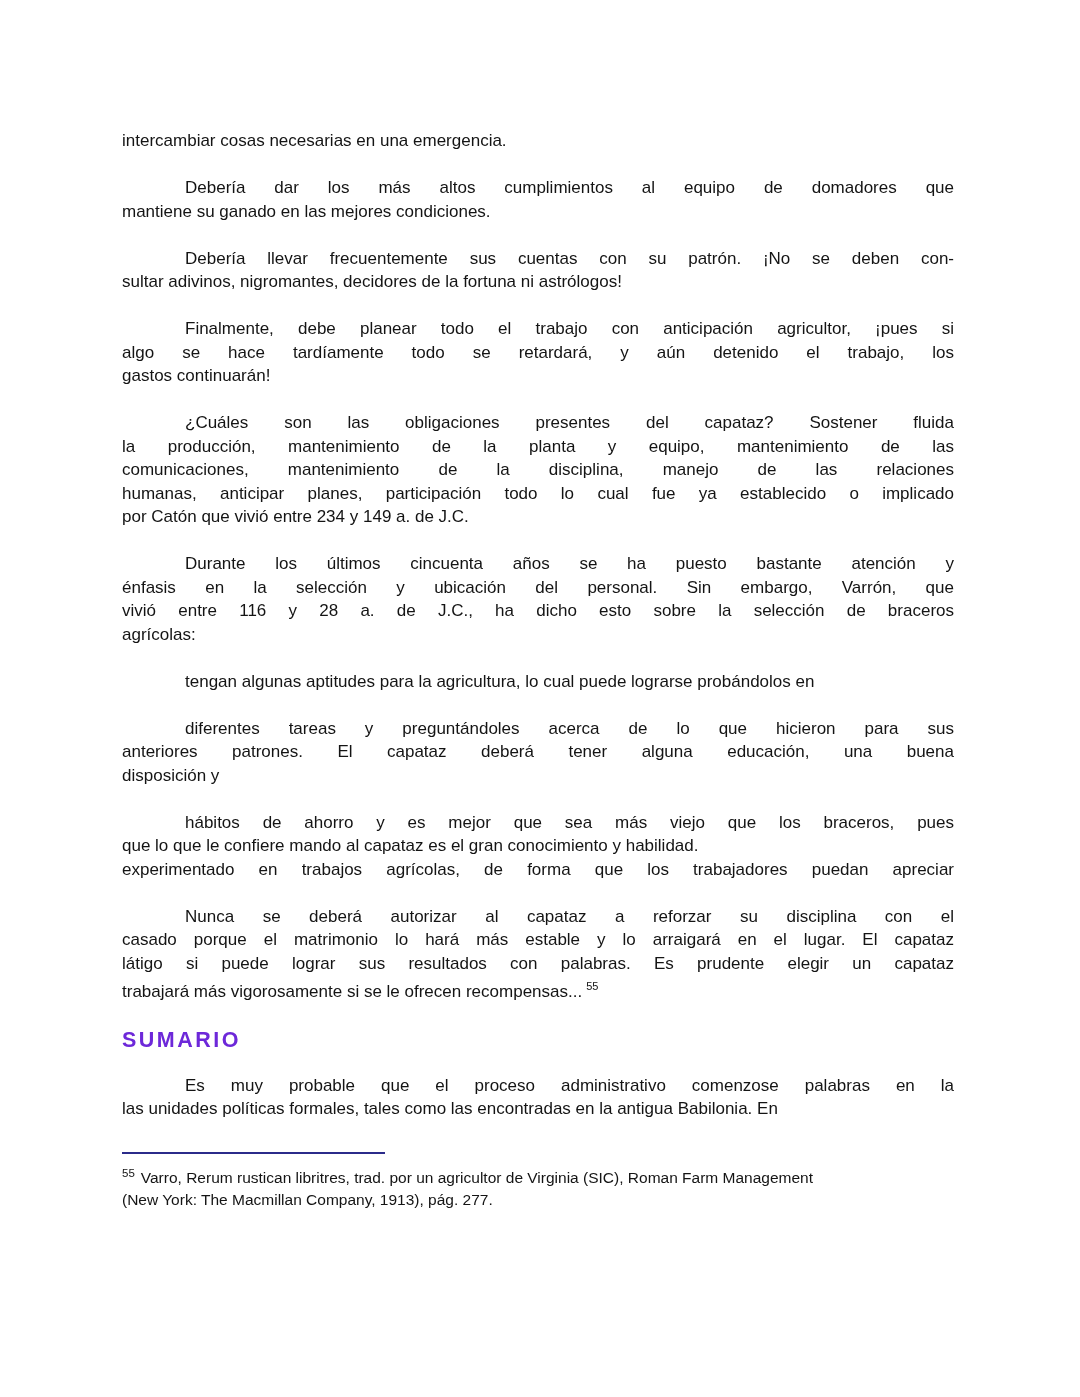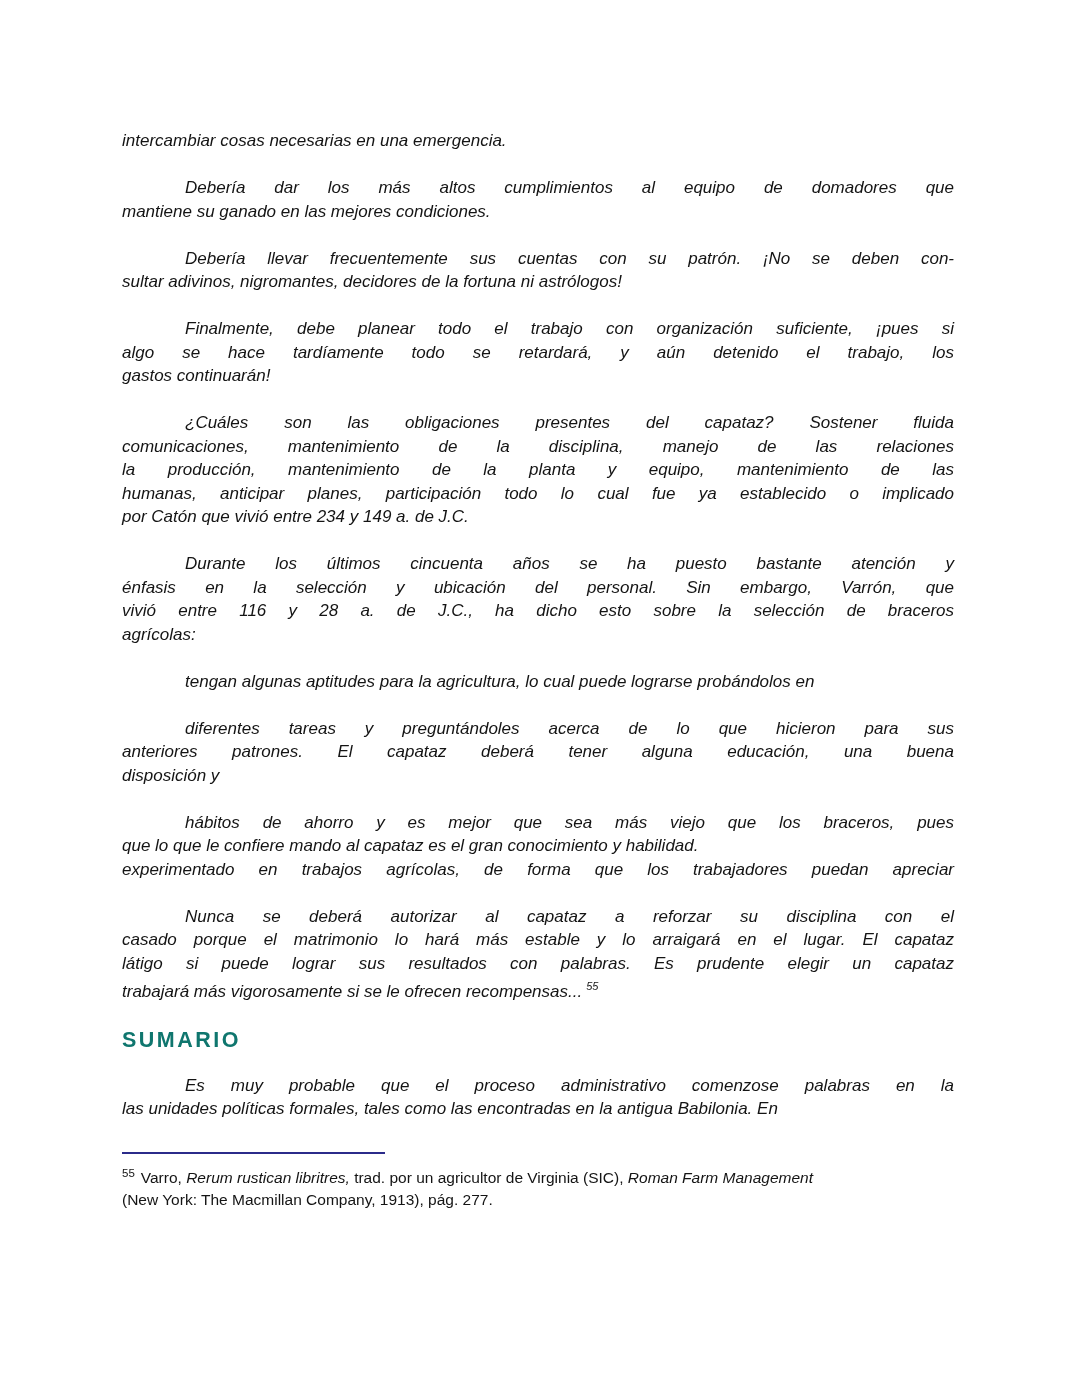--- a/index.html
+++ b/index.html
@@ -21,32 +21,31 @@
   .para {
     margin: 0 0 23.5px 0;
     font-size: 17px;
     line-height: 23.5px;
     font-weight: 400;
   }
   .line {
     display: block;
     text-align: justify;
     text-align-last: justify;
-    font-style: italic;
   }
   .line.last { text-align-last: left; }
   .para.indent .line:first-child { text-indent: 63px; }
 
   .heading {
     margin: 0 0 21px 0;
     font-size: 21.5px;
     line-height: 26px;
     font-weight: 700;
     letter-spacing: 2.5px;
-    color: #0f766e;
+    color: #6d28d9;
   }
 
   .fn-ref {
     font-size: 11px;
     margin-left: 4px;
     font-weight: 400;
   }
 
   .footnote-rule {
     width: 263px;
@@ -57,21 +56,21 @@
   .footnote {
     margin-top: 9px;
     font-size: 15.5px;
     line-height: 21.5px;
   }
   .fn-line { display: block; }
   .fn-marker {
     font-size: 11.5px;
     margin-right: 6px;
   }
-  .italic { font-style: italic; }
+  .italic { }
 </style>
 </head>
 <body>
 
 <div class="page">
   <div class="content">
 
     <p class="para">
       <span class="line last">intercambiar cosas necesarias en una emergencia.</span>
     </p>
@@ -80,29 +79,29 @@
       <span class="line">Debería dar los más altos cumplimientos al equipo de domadores que</span>
       <span class="line last">mantiene su ganado en las mejores condiciones.</span>
     </p>
 
     <p class="para indent">
       <span class="line">Debería llevar frecuentemente sus cuentas con su patrón. ¡No se deben con-</span>
       <span class="line last">sultar adivinos, nigromantes, decidores de la fortuna ni astrólogos!</span>
     </p>
 
     <p class="para indent">
-      <span class="line">Finalmente, debe planear todo el trabajo con organización suficiente, ¡pues si</span>
+      <span class="line">Finalmente, debe planear todo el trabajo con anticipación agricultor, ¡pues si</span>
       <span class="line">algo se hace tardíamente todo se retardará, y aún detenido el trabajo, los</span>
       <span class="line last">gastos continuarán!</span>
     </p>
 
     <p class="para indent">
       <span class="line">¿Cuáles son las obligaciones presentes del capataz? Sostener fluida</span>
+      <span class="line">la producción, mantenimiento de la planta y equipo, mantenimiento de las</span>
       <span class="line">comunicaciones, mantenimiento de la disciplina, manejo de las relaciones</span>
-      <span class="line">la producción, mantenimiento de la planta y equipo, mantenimiento de las</span>
       <span class="line">humanas, anticipar planes, participación todo lo cual fue ya establecido o implicado</span>
       <span class="line last">por Catón que vivió entre 234 y 149 a. de J.C.</span>
     </p>
 
     <p class="para indent">
       <span class="line">Durante los últimos cincuenta años se ha puesto bastante atención y</span>
       <span class="line">énfasis en la selección y ubicación del personal. Sin embargo, Varrón, que</span>
       <span class="line">vivió entre 116 y 28 a. de J.C., ha dicho esto sobre la selección de braceros</span>
       <span class="line last">agrícolas:</span>
     </p>

